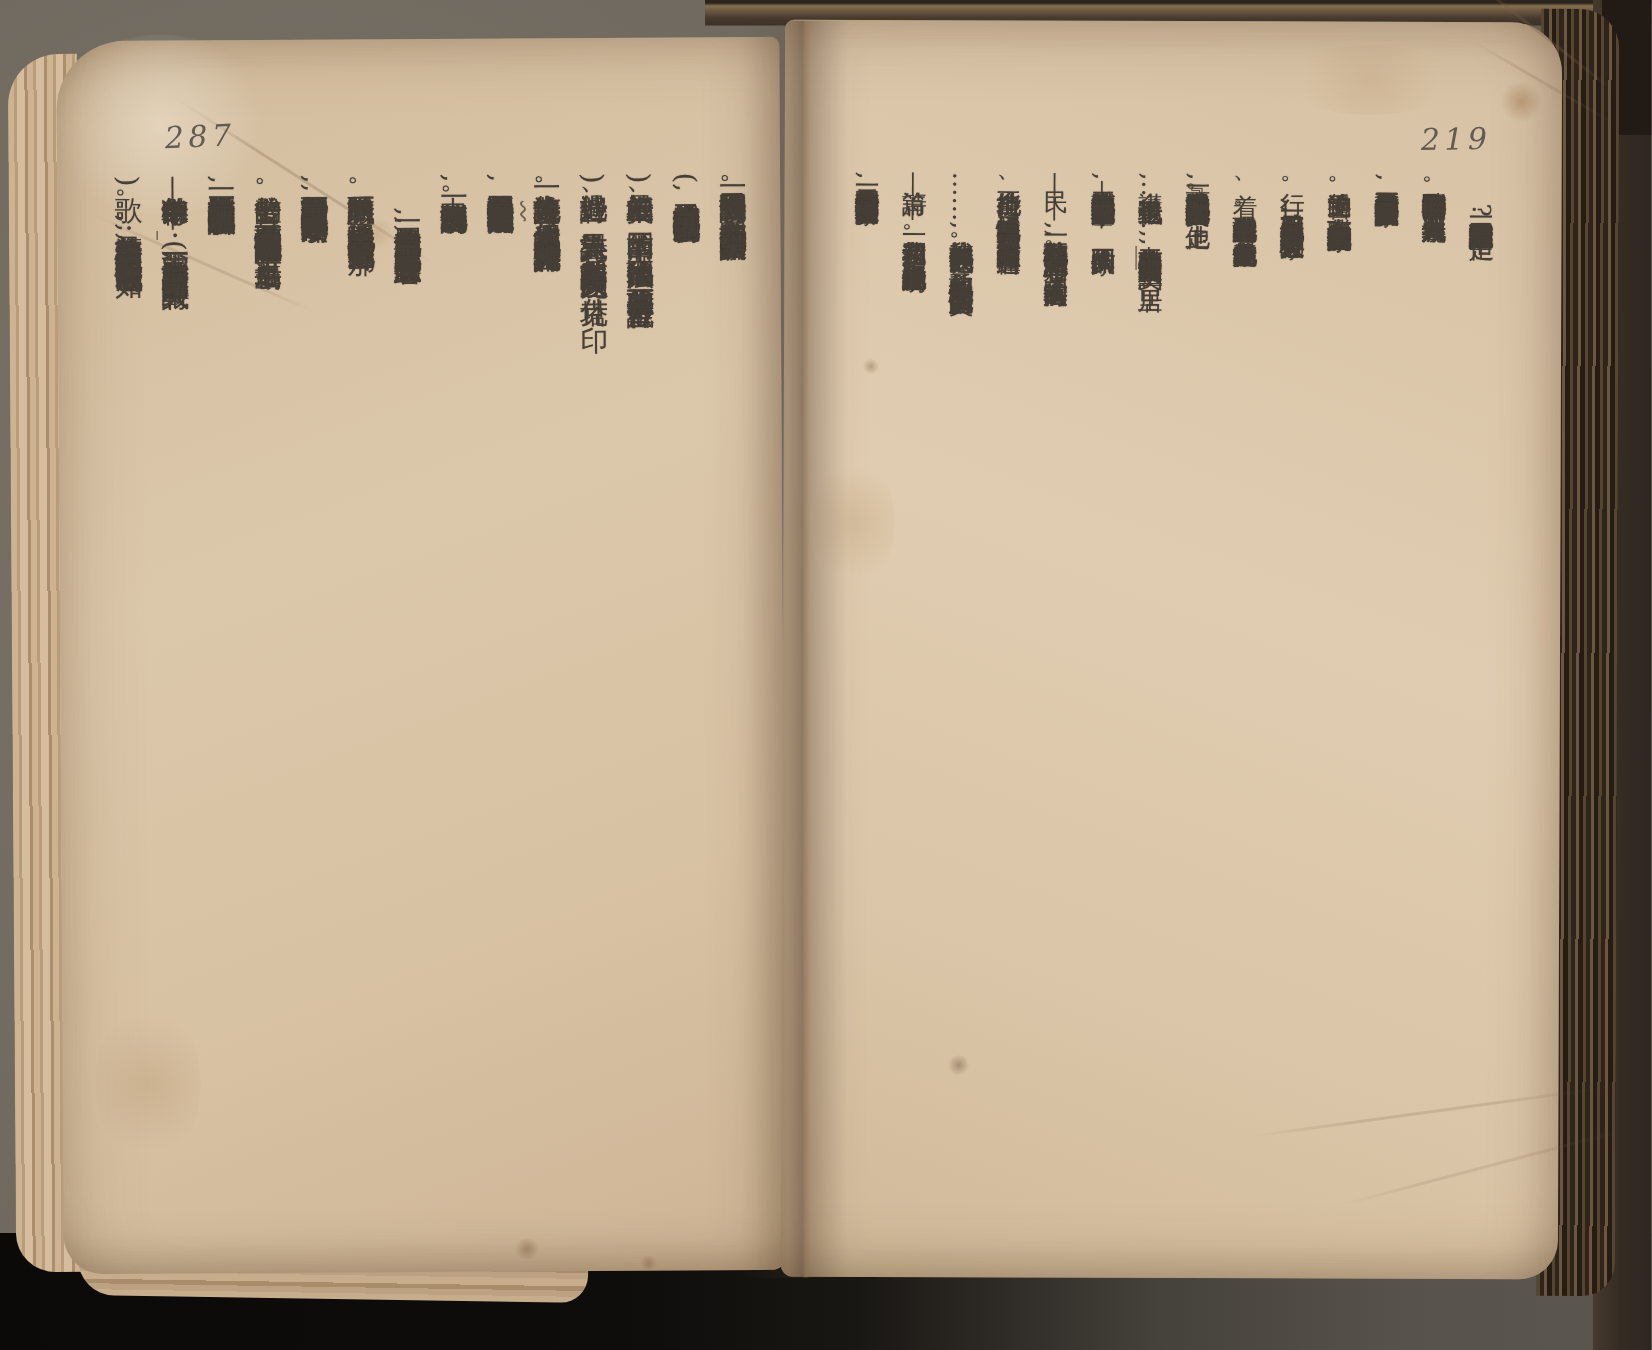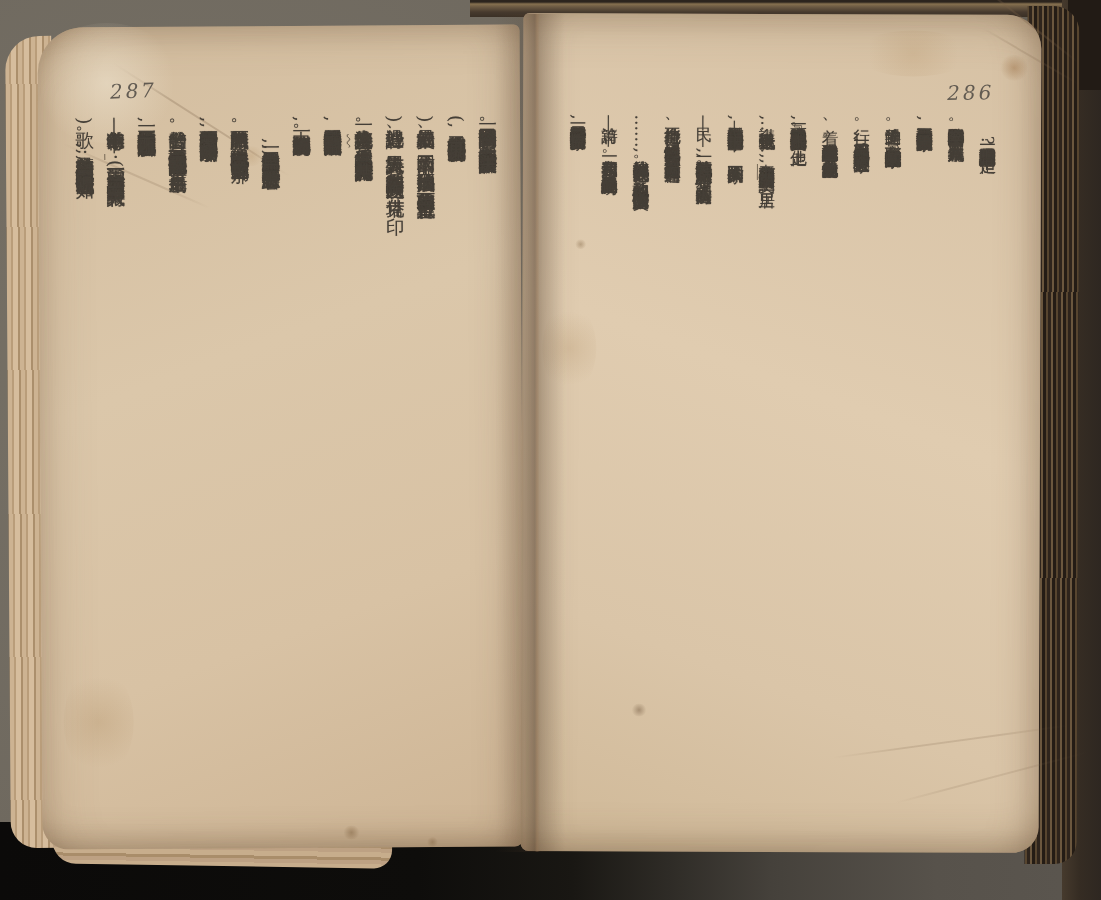--- a/index.html
+++ b/index.html
@@ -115,21 +115,21 @@
   <div class="crease" style="left:438px;top:6px;width:130px;transform:rotate(38deg);opacity:.8"></div>
   <div class="crease" style="left:452px;top:40px;width:110px;transform:rotate(30deg);opacity:.5"></div>
   <div class="crease" style="left:310px;top:726px;width:240px;transform:rotate(-8deg);opacity:.5"></div>
   <div class="crease" style="left:370px;top:762px;width:200px;transform:rotate(-15deg);opacity:.4"></div>
   <div class="blot" style="left:476px;top:40px;width:30px;height:26px;background:radial-gradient(circle,rgba(146,100,55,.40),rgba(146,100,55,0) 70%)"></div>
   <div class="blot" style="left:330px;top:16px;width:120px;height:46px;background:radial-gradient(circle,rgba(170,130,80,.18),rgba(170,130,80,0) 70%)"></div>
   <div class="blot" style="left:110px;top:690px;width:16px;height:13px;background:radial-gradient(circle,rgba(106,81,56,.45),rgba(106,81,56,0) 70%)"></div>
   <div class="blot" style="left:20px;top:290px;width:54px;height:90px;background:radial-gradient(circle,rgba(150,110,60,.16),rgba(150,110,60,0) 70%)"></div>
   <div class="blot" style="left:52px;top:226px;width:12px;height:10px;background:radial-gradient(circle,rgba(110,80,45,.35),rgba(110,80,45,0) 70%)"></div>
 
-  <div class="pageno pageno-right">286</div>
+  <div class="pageno pageno-right">219</div>
 
   <div class="textblock tb-right">
     <div class="col indent"><span class="pn">智利</span>的反動政府怎麼能逮捕到這樣一個受人民擁護的共產黨議員和作家呢?但是</div>
     <div class="col">當時<span class="pn">歐洲</span>和<span class="pn">美洲</span>的進步作家們都擔心着<span class="pn">聶魯達</span>的安全。在一九四八年八月二十五日波</div>
     <div class="col">蘭舉行的<span class="pn">世界文化工作者保衛和平大會</span>上,以<span class="pn">畢加索</span>爲首的進步作家們一致抗議聶魯</div>
     <div class="col">達的受迫害。在<span class="pn">蘇聯</span>,<span class="pn">愛倫堡</span>和其他著名文學家和藝術家也聯名抗議<span class="pn">智利</span>當局的暴</div>
     <div class="col">行。在一九四九年四月二十五日,<span class="pn">巴黎</span>一屆和大的最後一天的夜間,這位被大家關心</div>
     <div class="col">着、罣念着的詩人卻意外地突然出現在大會的講台上。他的老友<span class="pn">愛倫堡</span>在他的文章裏</div>
     <div class="col">激動地記載着這一興奮的場面,他說<span class="pn">聶魯達</span>『勝利地避開了<span class="pn">美洲</span>警察的跟踪。他走上</div>
     <div class="col">講台,像戰士走上戰場……從<span class="pn">蘇格蘭</span>來的礦工,從<span class="pn">朝鮮</span>來的女教師,<span class="pn">約里奧—居里</span>,</div>

